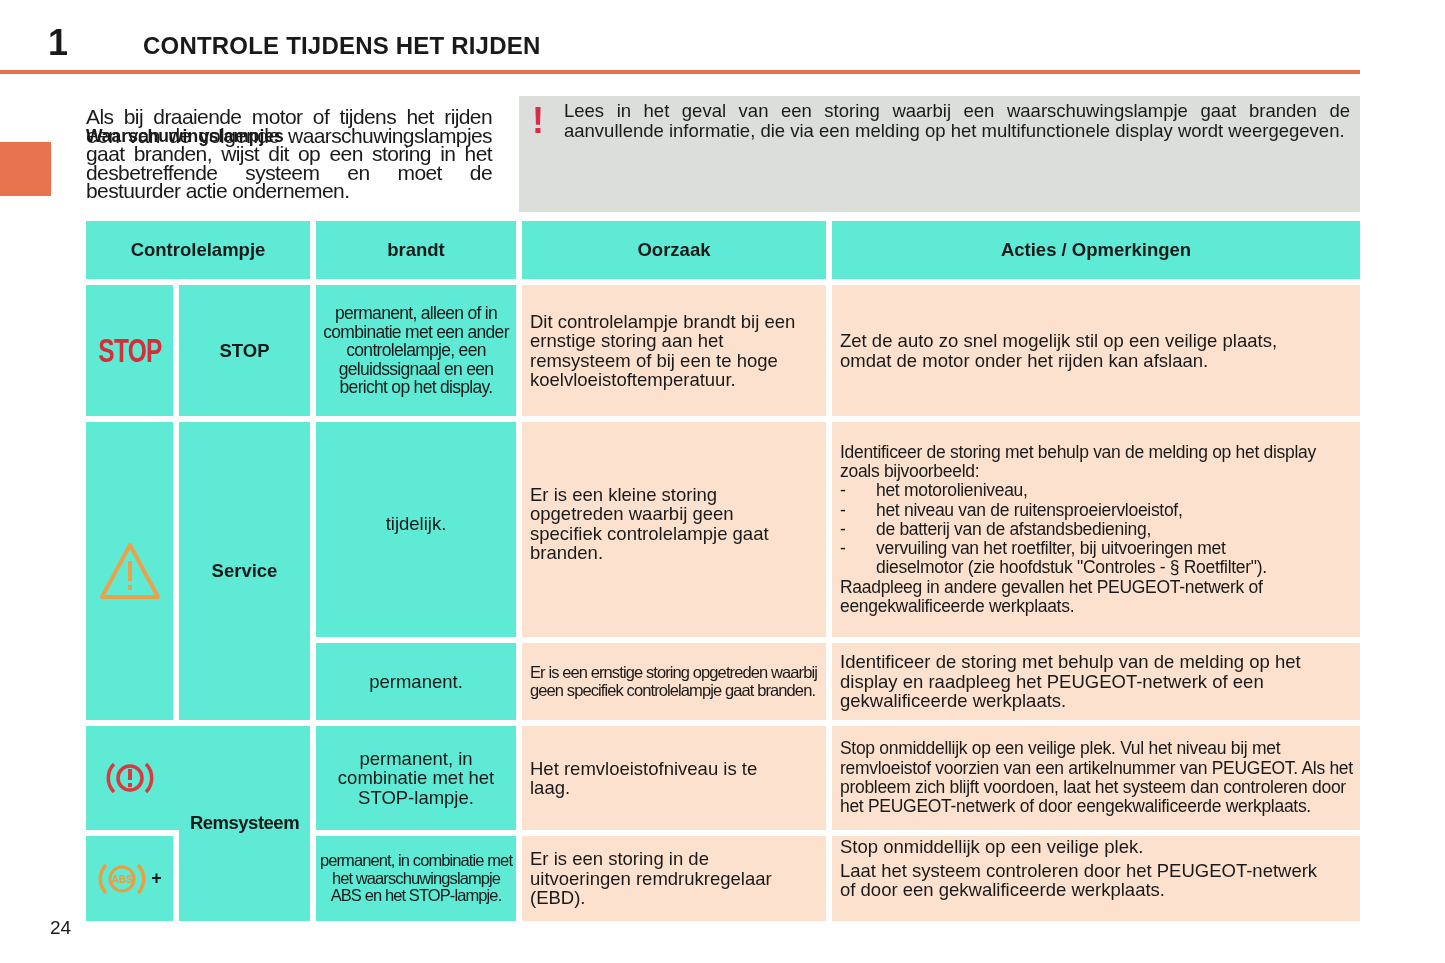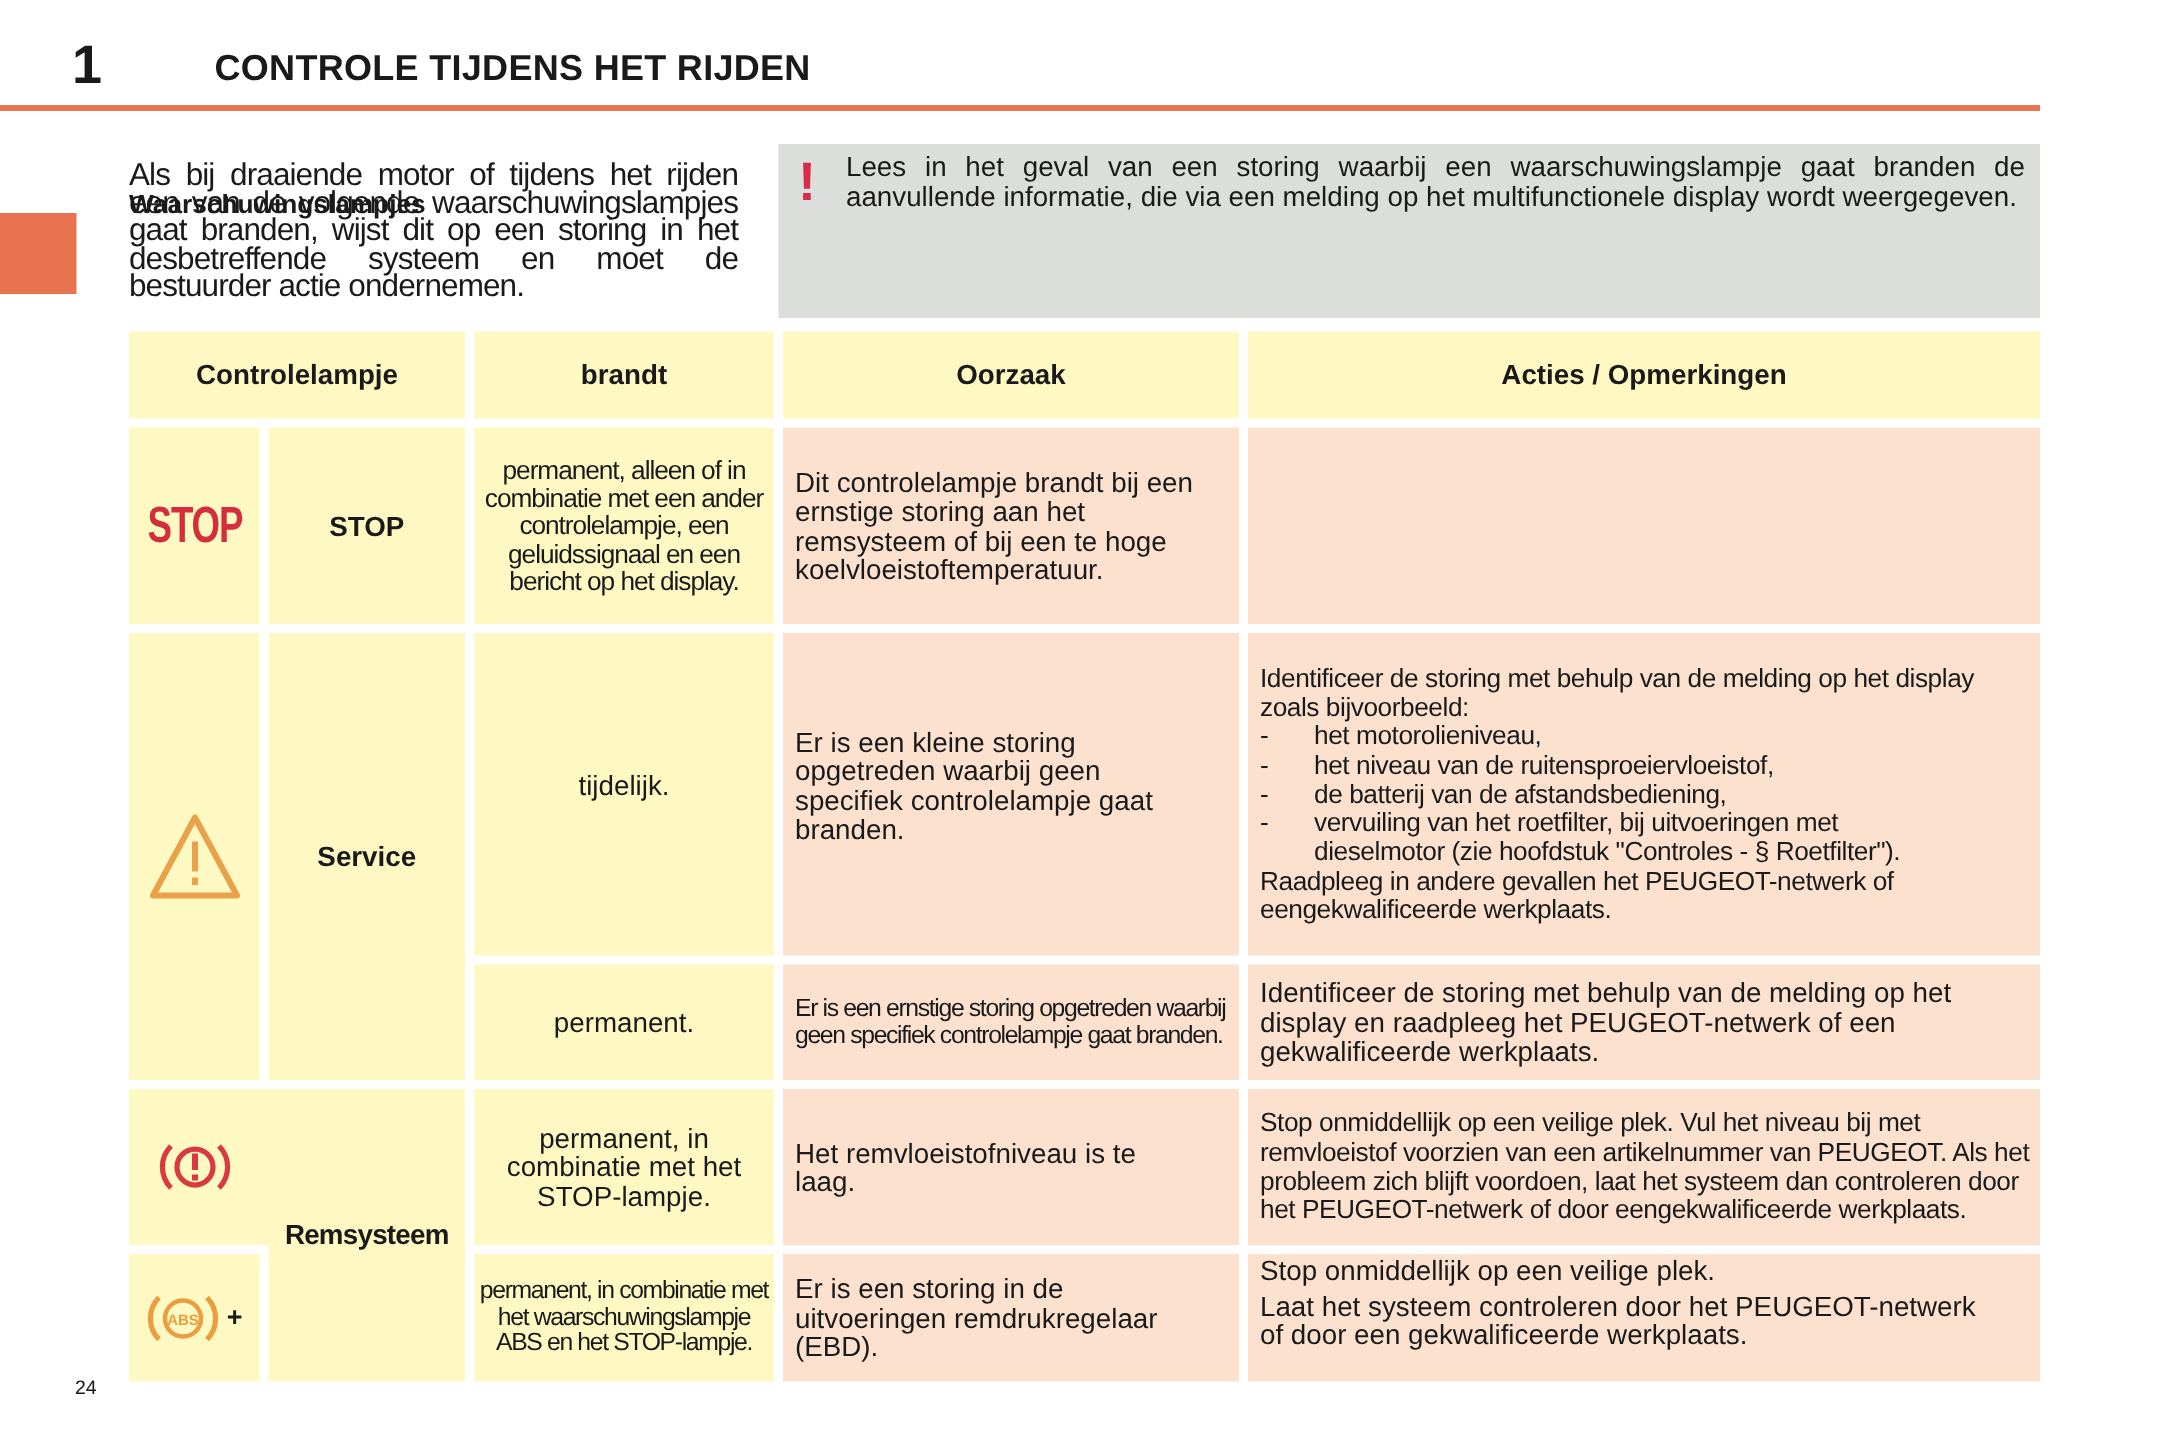--- a/index.html
+++ b/index.html
@@ -8,34 +8,34 @@
   .chapter-num { left: 48px; top: 22px; font-size: 36px; font-weight: bold; }
   .chapter-title { left: 143px; top: 32px; font-size: 24px; font-weight: bold; letter-spacing: 0.2px; }
   .rule { left: 0; top: 70px; width: 1360px; height: 4px; background: #e8734f; }
   .side-tab { left: 0; top: 142px; width: 51px; height: 54px; background: #e8734f; }
   .intro-title { left: 86px; top: 94px; font-size: 17.5px; font-weight: bold; margin-top: 32px; }
   .intro-text { left: 86px; top: 108px; width: 406px; font-size: 21px; line-height: 18.6px; text-align: justify; letter-spacing: -0.6px; }
   .note-box { left: 519px; top: 96px; width: 841px; height: 116px; background: #dcdedb; }
   .note-excl { left: 532px; top: 100px; font-size: 36px; font-weight: bold; color: #d92c4a; }
   .note-text { left: 564px; top: 101px; width: 786px; font-size: 18.5px; line-height: 20px; text-align: justify; }
   .note-text p + p { margin-top: 4px; }
-  .cell { position: absolute; background: #fef9c3; display: flex; align-items: center; justify-content: center; text-align: center; }
+  .cell { position: absolute; background: #5eead4; display: flex; align-items: center; justify-content: center; text-align: center; }
   .cell.light { background: #fce1cf; justify-content: flex-start; text-align: left; padding-left: 8px; padding-right: 6px; }
   .hdr { font-size: 18.5px; font-weight: bold; }
   .bold18 { font-size: 18.5px; font-weight: bold; }
   .t18 { font-size: 18.5px; line-height: 19.5px; }
   .t17n { font-size: 17.5px; line-height: 18.5px; letter-spacing: -0.7px; }
   .t16n { font-size: 16.5px; line-height: 17.5px; letter-spacing: -0.9px; }
   .act { font-size: 18.5px; line-height: 19.5px; width: 100%; }
   .act p + p { margin-top: 4px; }
   .act.narrow { font-size: 17.5px; line-height: 19.3px; letter-spacing: -0.3px; }
   .dash-item { display: flex; }
   .dash-item .d { width: 36px; flex: none; }
   .stop-icon { font-size: 34px; font-weight: bold; color: #d42e3a; transform: scaleX(0.72); letter-spacing: -1px; }
-  .page-num { left: 50px; top: 917px; font-size: 13px; }
+  .page-num { left: 50px; top: 917px; font-size: 19px; }
 </style>
 </head>
 <body>
 
 <div class="abs chapter-num">1</div>
 <div class="abs chapter-title">CONTROLE TIJDENS HET RIJDEN</div>
 <div class="abs rule"></div>
 <div class="abs side-tab"></div>
 
 <div class="abs intro-title">Waarschuwingslampjes</div>
@@ -53,20 +53,21 @@
 <div class="cell hdr" style="left:832px;top:221px;width:528px;height:58px;">Acties / Opmerkingen</div>
 
 <div class="cell" style="left:86px;top:285px;width:87px;height:131px;">
   <span class="stop-icon">STOP</span>
 </div>
 <div class="cell bold18" style="left:179px;top:285px;width:131px;height:131px;">STOP</div>
 <div class="cell t17n" style="left:316px;top:285px;width:200px;height:131px;padding:0 6px;">permanent, alleen of in combinatie met een ander controlelampje, een geluidssignaal en een bericht op het display.</div>
 <div class="cell light t18" style="left:522px;top:285px;width:304px;height:131px;padding-right:28px;">Dit controlelampje brandt bij een ernstige storing aan het remsysteem of bij een te hoge koelvloeistoftemperatuur.</div>
 <div class="cell light" style="left:832px;top:285px;width:528px;height:131px;">
   <div class="act" style="padding-right:30px;">
+    <p>Zet de auto zo snel mogelijk stil op een veilige plaats, omdat de motor onder het rijden kan afslaan.</p>
   </div>
 </div>
 
 <div class="cell" style="left:86px;top:422px;width:87px;height:298px;">
   <svg width="64" height="60" viewBox="0 0 64 60">
     <path d="M32 4 L60 56 L4 56 Z" fill="none" stroke="#e9a24a" stroke-width="4" stroke-linejoin="round"></path>
     <rect x="30" y="20" width="4" height="20" fill="#e9a24a"></rect>
     <rect x="30" y="44" width="4" height="5" fill="#e9a24a"></rect>
   </svg>
 </div>

